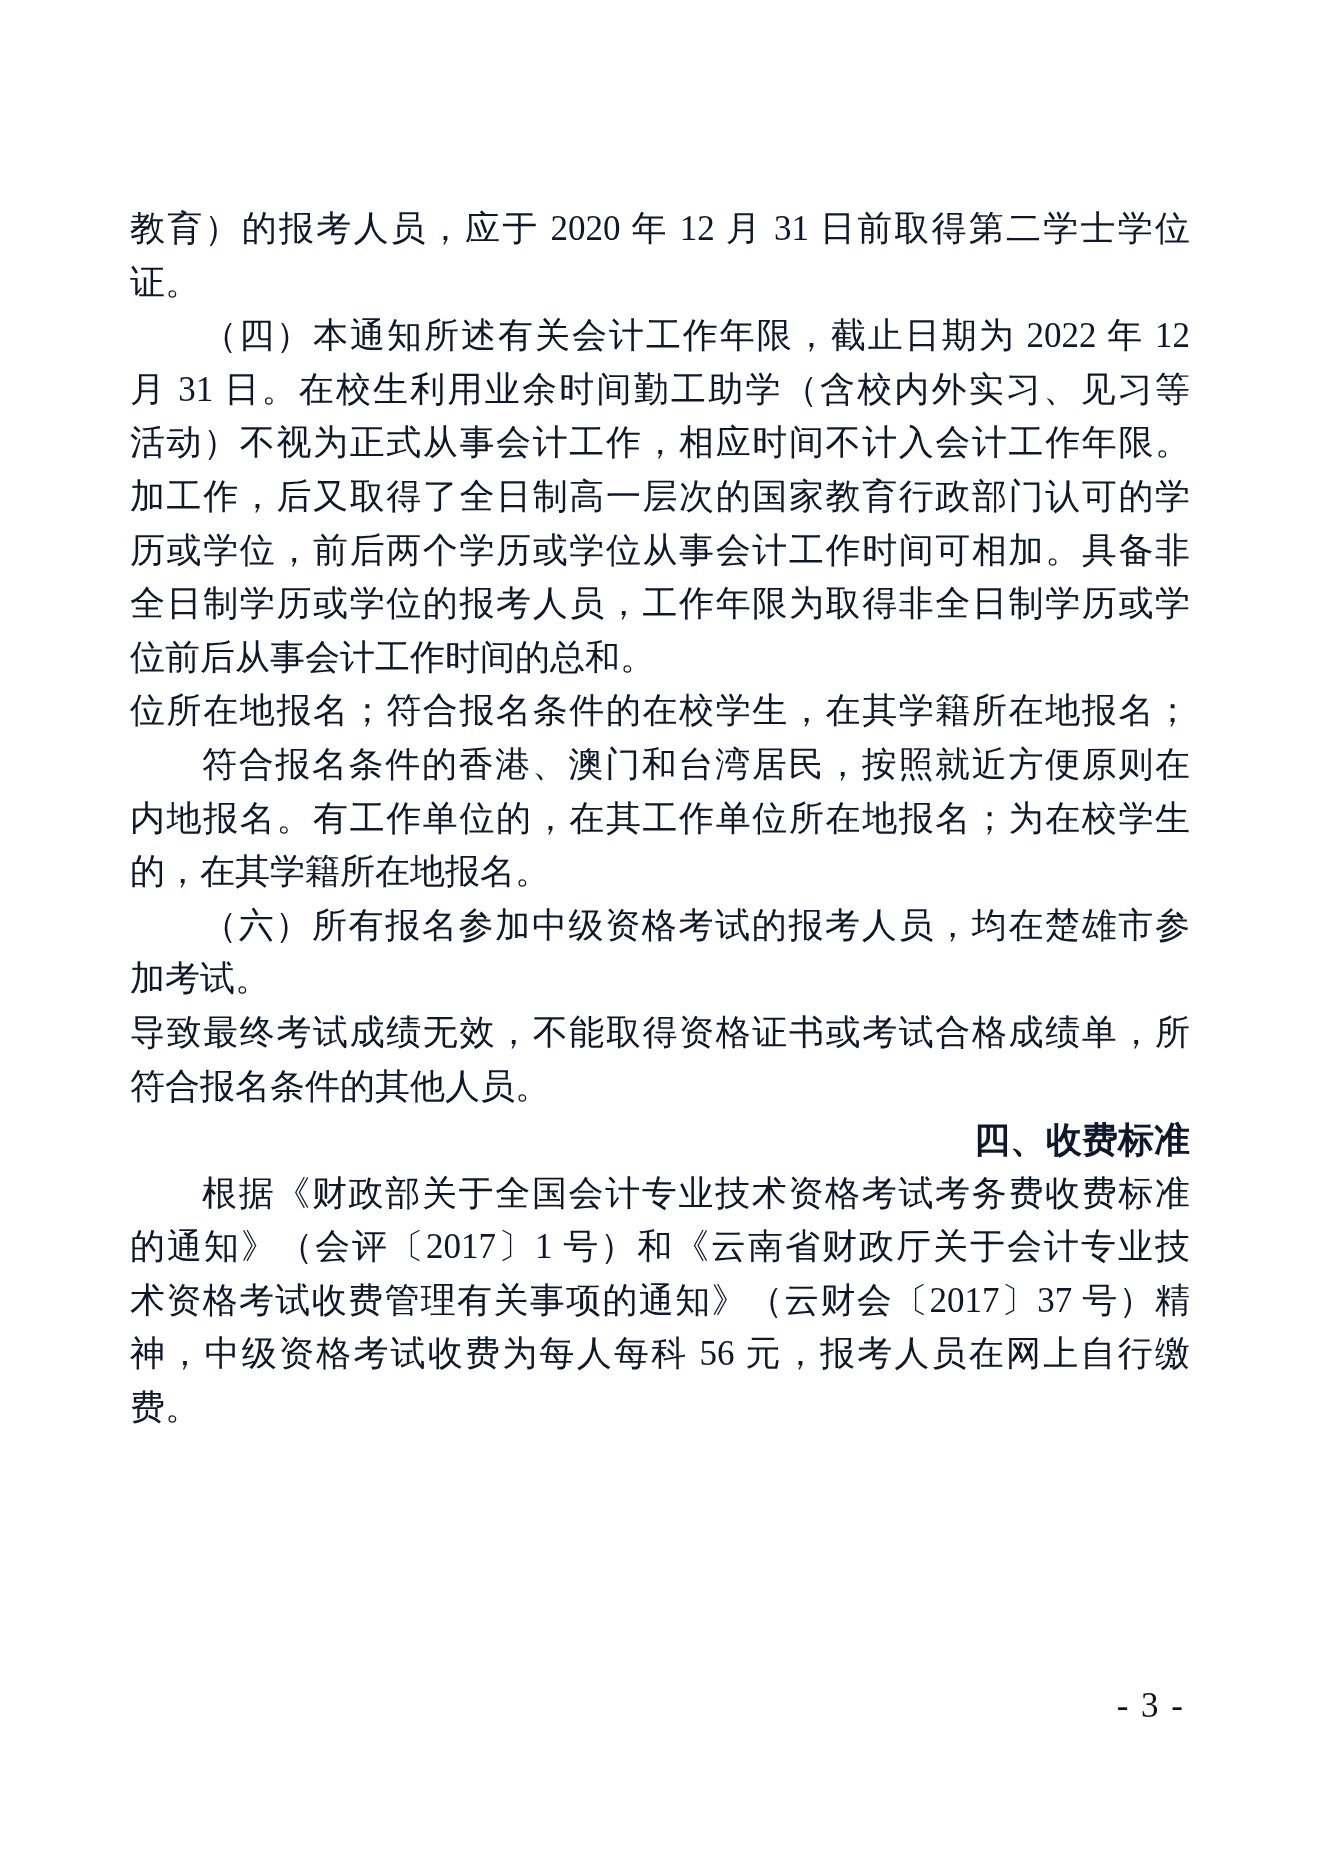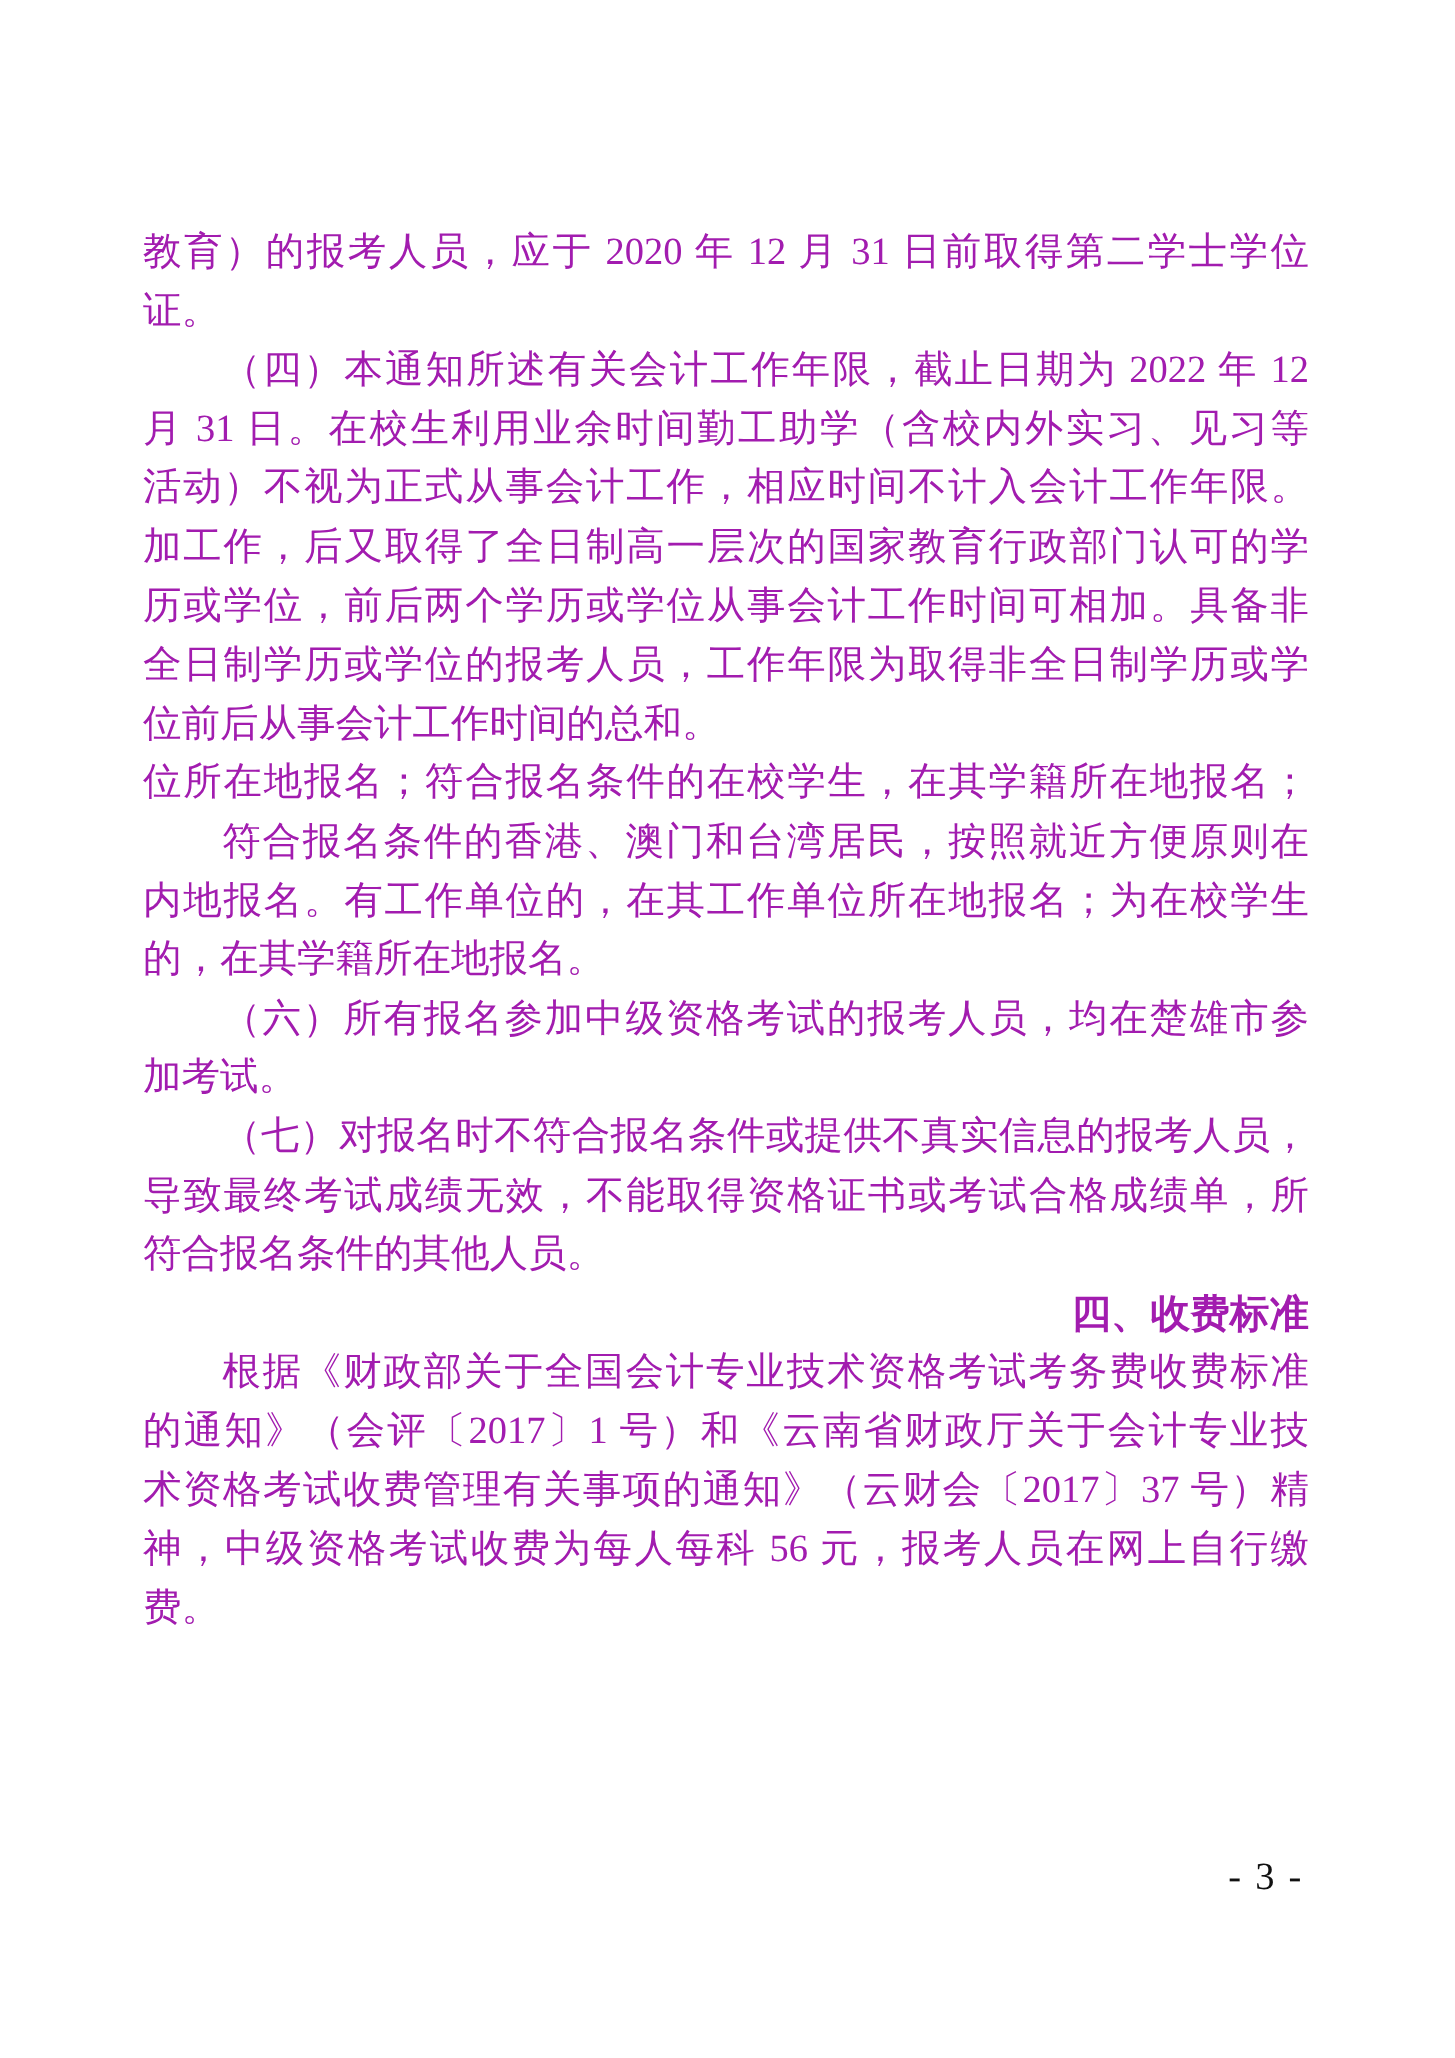--- a/index.html
+++ b/index.html
@@ -20,21 +20,21 @@
     position: absolute;
     left: 130px;
     top: 202px;
     width: 1060px;
   }
   .line {
     font-size: 35px;
     line-height: 53.6px;
     height: 53.6px;
     white-space: nowrap;
-    color: #a21caf;
+    color: #0f172a;
   }
   .line.fill {
     white-space: normal;
     text-align: justify;
     text-align-last: justify;
     overflow: hidden;
   }
   .line.indent {
     padding-left: 72px;
   }
@@ -68,21 +68,20 @@
       <div class="line fill">加工作，后又取得了全日制高一层次的国家教育行政部门认可的学</div>
       <div class="line fill">历或学位，前后两个学历或学位从事会计工作时间可相加。具备非</div>
       <div class="line fill">全日制学历或学位的报考人员，工作年限为取得非全日制学历或学</div>
       <div class="line">位前后从事会计工作时间的总和。</div>
       <div class="line fill">位所在地报名；符合报名条件的在校学生，在其学籍所在地报名；</div>
       <div class="line indent fill">符合报名条件的香港、澳门和台湾居民，按照就近方便原则在</div>
       <div class="line fill">内地报名。有工作单位的，在其工作单位所在地报名；为在校学生</div>
       <div class="line">的，在其学籍所在地报名。</div>
       <div class="line indent fill">（六）所有报名参加中级资格考试的报考人员，均在楚雄市参</div>
       <div class="line">加考试。</div>
-      <div class="line indent fill">（七）对报名时不符合报名条件或提供不真实信息的报考人员，</div>
       <div class="line fill">导致最终考试成绩无效，不能取得资格证书或考试合格成绩单，所</div>
       <div class="line">符合报名条件的其他人员。</div>
       <div class="line indent bold">四、收费标准</div>
       <div class="line indent fill">根据《财政部关于全国会计专业技术资格考试考务费收费标准</div>
       <div class="line fill">的通知》（会评〔2017〕1 号）和《云南省财政厅关于会计专业技</div>
       <div class="line fill">术资格考试收费管理有关事项的通知》（云财会〔2017〕37 号）精</div>
       <div class="line fill">神，中级资格考试收费为每人每科 56 元，报考人员在网上自行缴</div>
       <div class="line">费。</div>
     </main>
   <div class="pagenum">- 3 -</div>

